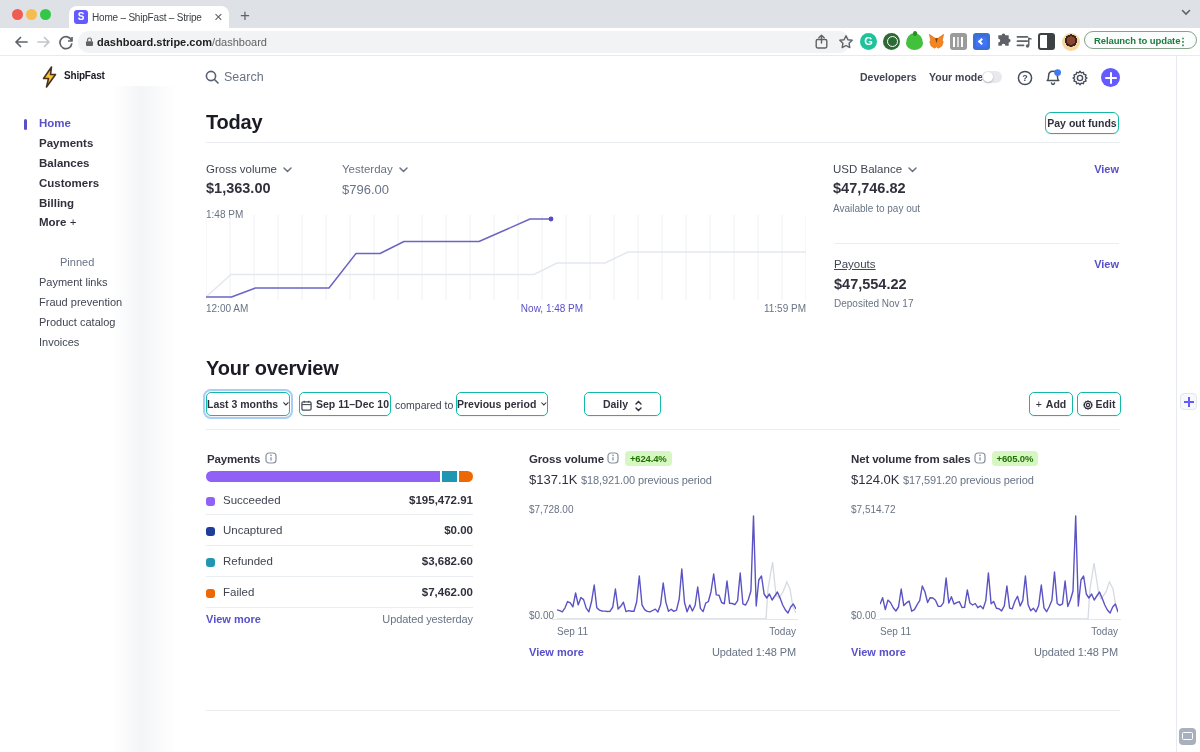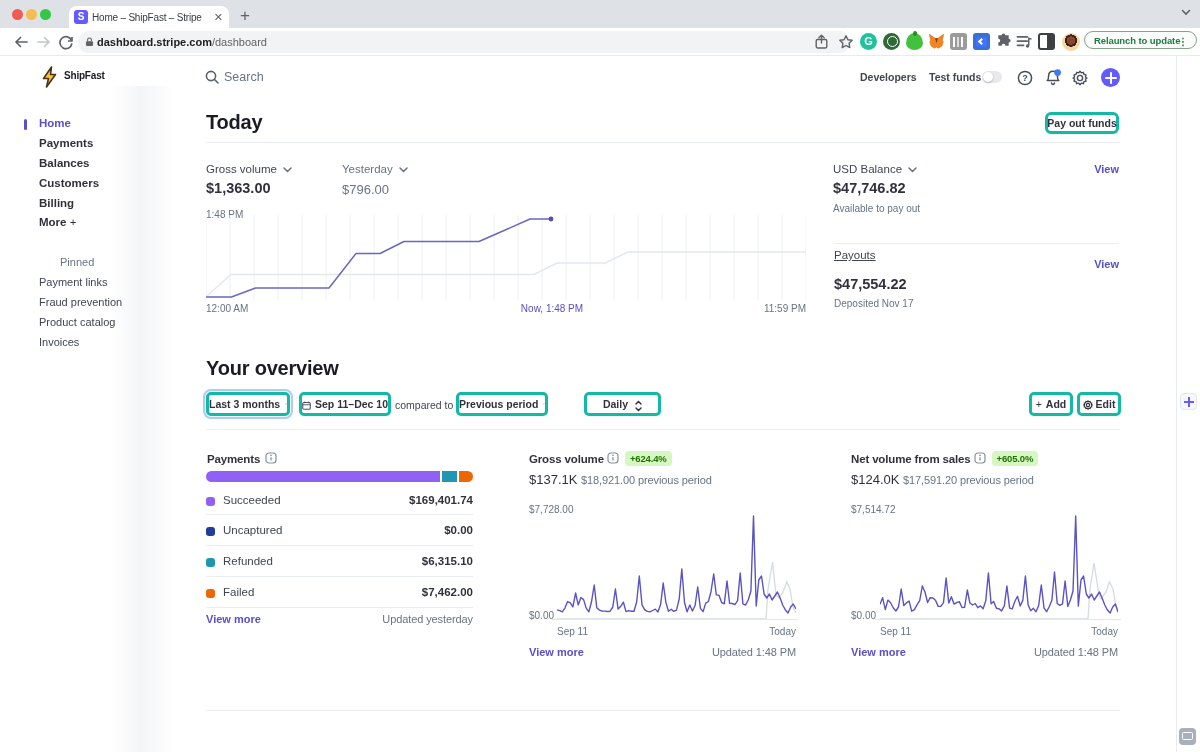--- a/index.html
+++ b/index.html
@@ -27,21 +27,21 @@
 .navitem { position:absolute; left:39px; font-size:11.5px; font-weight:600; color:#30313d; white-space:nowrap; }
 .pinitem { position:absolute; left:39px; font-size:11px; font-weight:400; color:#414552; white-space:nowrap; }
 .hdiv { position:absolute; background:#ebeef1; height:1px; }
 .vlabel { white-space:nowrap; font-weight:500; font-size:11.5px; color:#414552; }
 .glabel { white-space:nowrap; font-size:11.5px; color:#687385; }
 .chev { display:inline-block; margin-left:6px; }
 .bigval { white-space:nowrap; font-size:14.5px; font-weight:600; color:#30313d; }
 .grayval { white-space:nowrap; font-size:13px; font-weight:400; color:#687385; }
 .sub { white-space:nowrap; font-size:10px; color:#687385; }
 .viewlink { white-space:nowrap; font-size:11px; font-weight:600; color:#5750c9; }
-.btn { position:absolute; height:24px; background:#fff; border:3px solid #14b8a6; border-radius:5px; box-shadow:0 1px 1px rgba(0,0,0,0.05); font-size:10.5px; font-weight:600; color:#30313d; display:inline-flex; align-items:center; justify-content:center; white-space:nowrap; }
+.btn { position:absolute; height:24px; background:#fff; border:1px solid #14b8a6; border-radius:5px; box-shadow:0 1px 1px rgba(0,0,0,0.05); font-size:10.5px; font-weight:600; color:#30313d; display:inline-flex; align-items:center; justify-content:center; white-space:nowrap; }
 .cardtitle { white-space:nowrap; font-size:11.5px; font-weight:600; color:#30313d; letter-spacing:-0.15px; }
 .badge { display:inline-block; background:#d7f7c2; color:#217005; font-size:9.5px; font-weight:700; border-radius:4px; padding:2px 5px; margin-left:6px; position:relative; top:-1px; }
 .kval { white-space:nowrap; font-size:13px; font-weight:500; color:#30313d; }
 .prev { white-space:nowrap; letter-spacing:-0.1px; font-size:11px; color:#687385; }
 .legsq { position:absolute; width:9px; height:9px; border-radius:3px; left:206px; }
 .legname { position:absolute; left:223px; white-space:nowrap; font-size:11.5px; color:#414552; }
 .legval { position:absolute; white-space:nowrap; font-size:11.5px; font-weight:600; color:#30313d; text-align:right; }
 .axlab { position:absolute; white-space:nowrap; font-size:10px; color:#687385; }
 </style>
 </head>
@@ -149,21 +149,21 @@
       <svg class="abs" style="left:41px;top:10px;" width="17" height="22" viewBox="0 0 17 22">
         <path d="M10.5 1 L2.5 12.5 L7.5 12.5 L5.5 21 L14.5 8.5 L9.5 8.5 Z" fill="#fcc427" stroke="#473222" stroke-width="1.6" stroke-linejoin="round"></path>
       </svg>
       <div class="abs" style="left:64px;top:14px;font-size:10px;font-weight:700;letter-spacing:-0.2px;color:#1a1b25;">ShipFast</div>
       <svg class="abs" style="left:205px;top:14px;" width="14" height="14" viewBox="0 0 14 14">
         <circle cx="6" cy="6" r="4.6" fill="none" stroke="#596171" stroke-width="1.6"></circle>
         <line x1="9.5" y1="9.5" x2="13" y2="13" stroke="#596171" stroke-width="1.6" stroke-linecap="round"></line>
       </svg>
       <div class="abs" style="left:224px;top:14px;font-size:12.5px;color:#687385;">Search</div>
       <div class="abs" style="left:860px;top:15px;font-size:10.5px;font-weight:600;color:#414552;">Developers</div>
-      <div class="abs" style="left:929px;top:15px;font-size:10.5px;font-weight:600;color:#414552;">Test funds</div>
+      <div class="abs" style="left:929px;top:15px;font-size:10.5px;font-weight:600;color:#414552;">Your mode</div>
       <div class="abs" style="left:982px;top:15px;width:20px;height:12px;background:#e8e8ed;border-radius:6px;">
         <div class="abs" style="left:1px;top:1px;width:10px;height:10px;background:#fff;border-radius:50%;box-shadow:0 1px 2px rgba(0,0,0,0.25);"></div>
       </div>
       <svg class="abs" style="left:1017px;top:14px;" width="16" height="16" viewBox="0 0 16 16">
         <circle cx="8" cy="8" r="6.6" fill="none" stroke="#474e5a" stroke-width="1.5"></circle>
         <text x="8" y="11.2" text-anchor="middle" font-size="9" font-weight="700" fill="#474e5a" font-family="Liberation Sans">?</text>
       </svg>
       <svg class="abs" style="left:1045px;top:13px;" width="17" height="18" viewBox="0 0 17 18">
         <path d="M8 2.2 C5 2.2 3.6 4.6 3.6 7 C3.6 10.5 2.2 11.6 2.2 11.6 L13.8 11.6 C13.8 11.6 12.4 10.5 12.4 7 C12.4 4.6 11 2.2 8 2.2 Z" fill="none" stroke="#474e5a" stroke-width="1.5" stroke-linejoin="round"></path>
         <path d="M6.5 14 C6.8 15 7.3 15.5 8 15.5 C8.7 15.5 9.2 15 9.5 14" fill="none" stroke="#474e5a" stroke-width="1.4" stroke-linecap="round"></path>
@@ -227,21 +227,21 @@
       <div class="axlab" style="left:206px;top:247px;">12:00 AM</div>
       <div class="axlab" style="left:552px;top:247px;transform:translateX(-50%);color:#5750c9;">Now, 1:48 PM</div>
       <div class="axlab" style="left:806px;top:247px;transform:translateX(-100%);">11:59 PM</div>
       <div class="vlabel abs" style="left:833px;top:107px;">USD Balance<svg class="chev" width="9" height="6" viewBox="0 0 9 6">
             <path d="M1 1 L4.5 4.5 L8 1" fill="none" stroke="#687385" stroke-width="1.5" stroke-linecap="round"></path>
           </svg></div>
       <div class="viewlink abs" style="left:1119px;top:107px;transform:translateX(-100%);">View</div>
       <div class="bigval abs" style="left:833px;top:124px;">$47,746.82</div>
       <div class="sub abs" style="left:833px;top:147px;">Available to pay out</div>
       <div class="hdiv" style="left:834px;top:187px;width:285px;"></div>
-      <div class="vlabel abs" style="left:834px;top:193px;text-decoration:underline;">Payouts</div>
+      <div class="vlabel abs" style="left:834px;top:202px;text-decoration:underline;">Payouts</div>
       <div class="viewlink abs" style="left:1119px;top:202px;transform:translateX(-100%);">View</div>
       <div class="bigval abs" style="left:834px;top:220px;">$47,554.22</div>
       <div class="sub abs" style="left:834px;top:242px;">Deposited Nov 17</div>
     </div>
     <div id="overview">
       <div class="abs" style="left:206px;top:301px;font-size:20px;font-weight:700;color:#1a1b25;letter-spacing:-0.2px;">Your overview</div>
       <div class="btn" style="left:206px;top:336px;width:84px;outline:2px solid #a8cdf7;outline-offset:1px;">Last 3 months<svg class="chev" width="9" height="6" viewBox="0 0 9 6" style="margin-left:5px;">
             <path d="M1 1 L4.5 4.5 L8 1" fill="none" stroke="#30313d" stroke-width="1.6" stroke-linecap="round"></path>
           </svg></div>
       <div class="btn" style="left:299px;top:336px;width:92px;">
@@ -272,29 +272,29 @@
             <circle cx="6" cy="3.4" r="0.8" fill="#87909f"></circle>
           </svg>
       </div>
       <div class="abs" style="left:206px;top:415px;width:267px;height:11px;">
         <div class="abs" style="left:0;top:0;width:234px;height:11px;background:#9160f5;border-radius:5.5px 0 0 5.5px;"></div>
         <div class="abs" style="left:236px;top:0;width:15px;height:11px;background:#2196b3;"></div>
         <div class="abs" style="left:253px;top:0;width:14px;height:11px;background:#ed6704;border-radius:0 5.5px 5.5px 0;"></div>
       </div>
       <div class="legsq" style="top:441px;background:#9160f5;"></div>
       <div class="legname" style="top:438px;">Succeeded</div>
-      <div class="legval" style="left:473px;top:438px;transform:translateX(-100%);">$169,401.74</div>
+      <div class="legval" style="left:473px;top:438px;transform:translateX(-100%);">$195,472.91</div>
       <div class="hdiv" style="left:206px;top:458px;width:267px;"></div>
       <div class="legsq" style="top:471px;background:#1f3d99;"></div>
       <div class="legname" style="top:468px;">Uncaptured</div>
       <div class="legval" style="left:473px;top:468px;transform:translateX(-100%);">$0.00</div>
       <div class="hdiv" style="left:206px;top:489px;width:267px;"></div>
       <div class="legsq" style="top:502px;background:#2196b3;"></div>
       <div class="legname" style="top:499px;">Refunded</div>
-      <div class="legval" style="left:473px;top:499px;transform:translateX(-100%);">$6,315.10</div>
+      <div class="legval" style="left:473px;top:499px;transform:translateX(-100%);">$3,682.60</div>
       <div class="hdiv" style="left:206px;top:520px;width:267px;"></div>
       <div class="legsq" style="top:533px;background:#ed6704;"></div>
       <div class="legname" style="top:530px;">Failed</div>
       <div class="legval" style="left:473px;top:530px;transform:translateX(-100%);">$7,462.00</div>
       <div class="hdiv" style="left:206px;top:551px;width:267px;"></div>
       <div class="viewlink abs" style="left:206px;top:557px;">View more</div>
       <div class="prev abs" style="left:473px;top:557px;transform:translateX(-100%);">Updated yesterday</div>
 
       <div class="cardtitle abs" style="left:529px;top:394.5px;">Gross volume<svg width="12" height="12" viewBox="0 0 12 12" style="margin-left:3px;position:relative;top:1px;">
             <rect x="1" y="1" width="10" height="10" rx="3" fill="none" stroke="#87909f" stroke-width="1.2"></rect>

